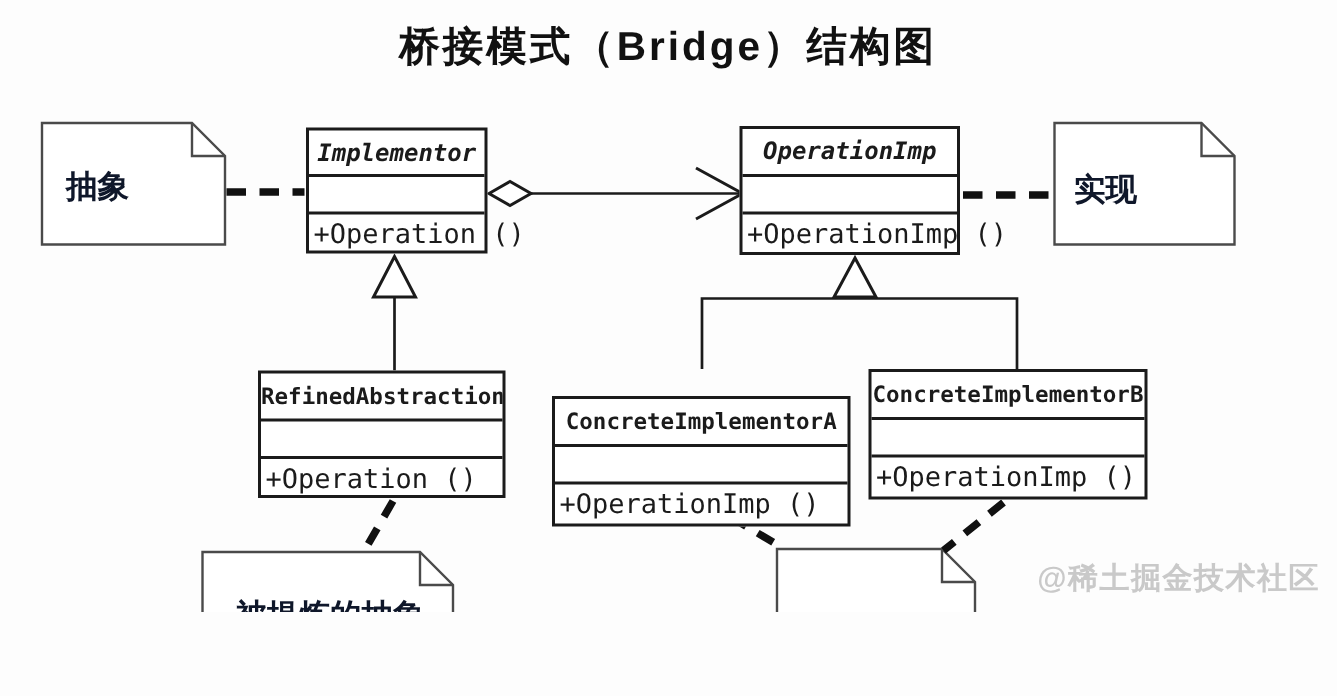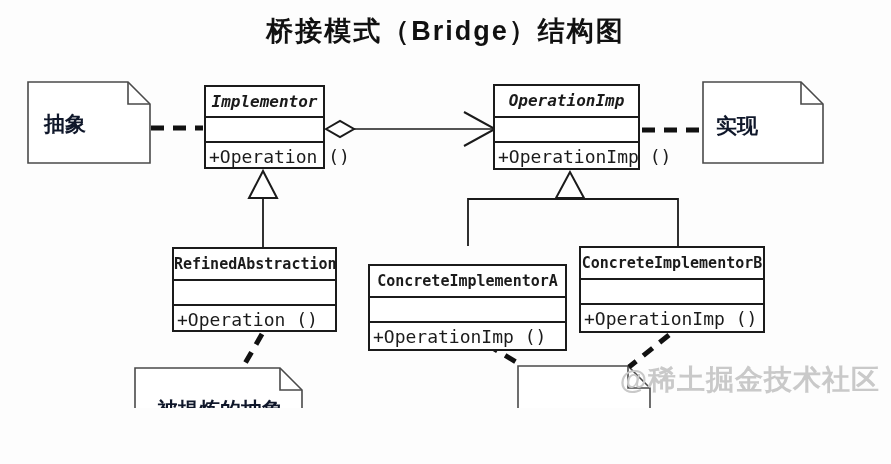--- a/index.html
+++ b/index.html
@@ -23,21 +23,21 @@
   }
   .cls.abstract .name{font-style:italic;font-size:16px;}
   .cls .attrs{height:23px;border-bottom:2px solid #1b1b1b;}
   .cls .methods{
     flex:1;font-size:18px;padding:3px 2px 0 3px;text-align:left;white-space:nowrap;
   }
   .note-text{
     position:absolute;font-size:21px;font-weight:bold;color:#0f172a;white-space:nowrap;
   }
   .watermark{
-    position:absolute;right:11px;bottom:9px;font-size:28px;color:#c9c9c9;
+    position:absolute;right:11px;bottom:9px;font-size:20px;color:#c9c9c9;
     font-weight:bold;letter-spacing:1px;
   }
 </style>
 </head>
 <body>
 
 <div class="stage">
 
   <div class="title">桥接模式（Bridge）结构图</div>
 

